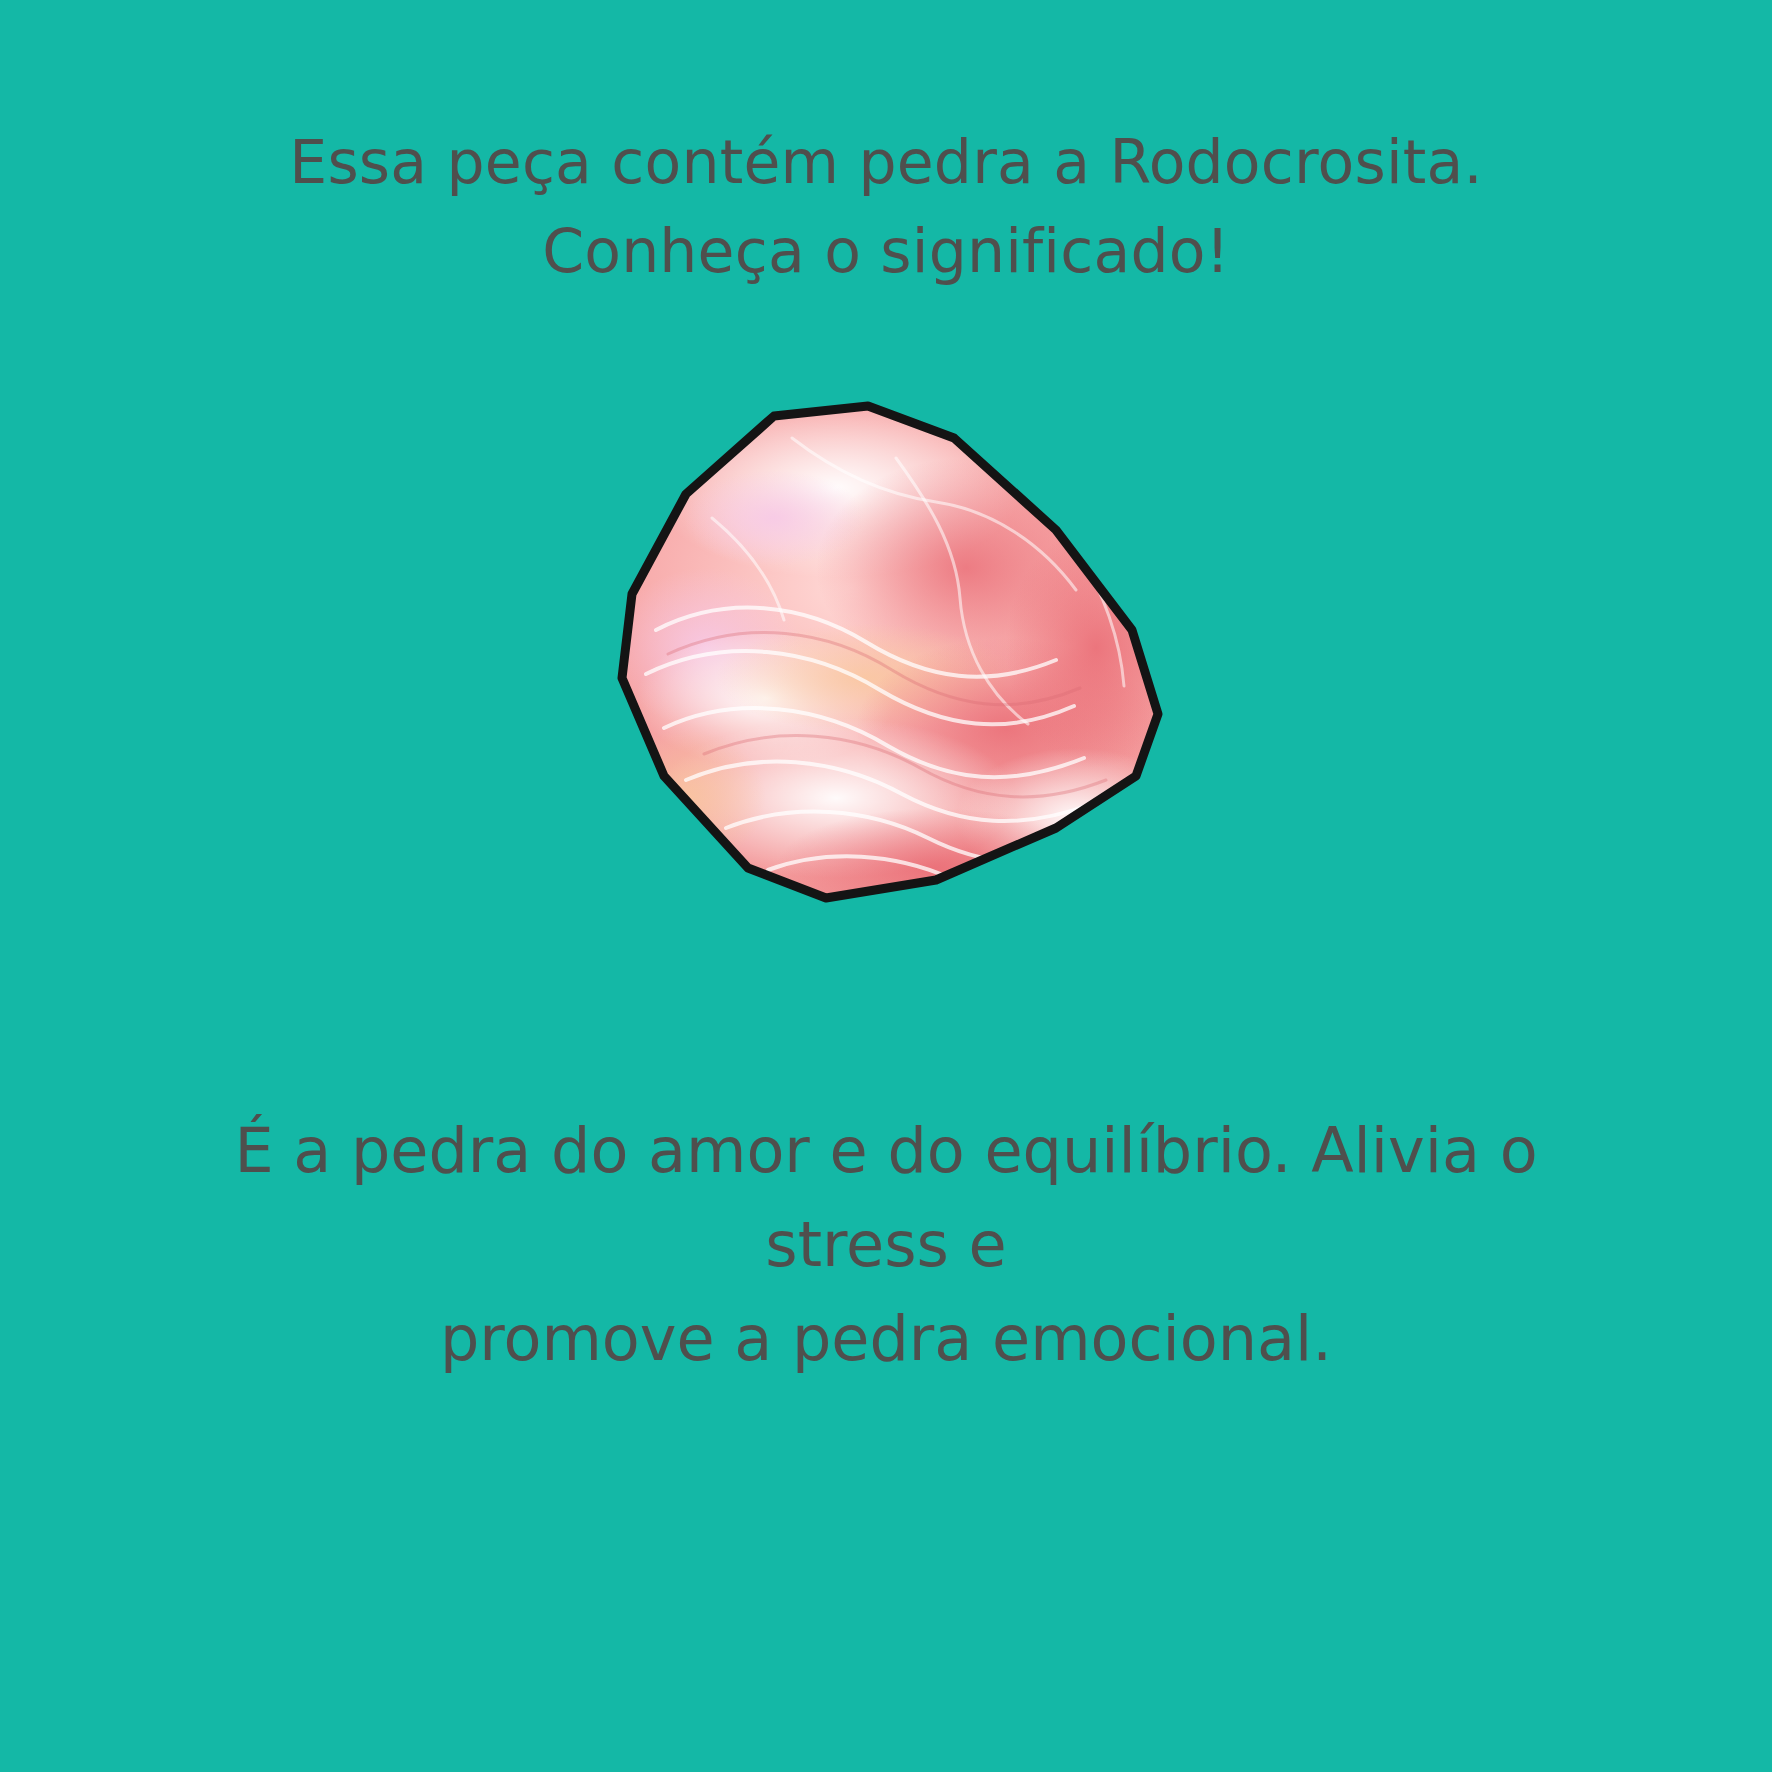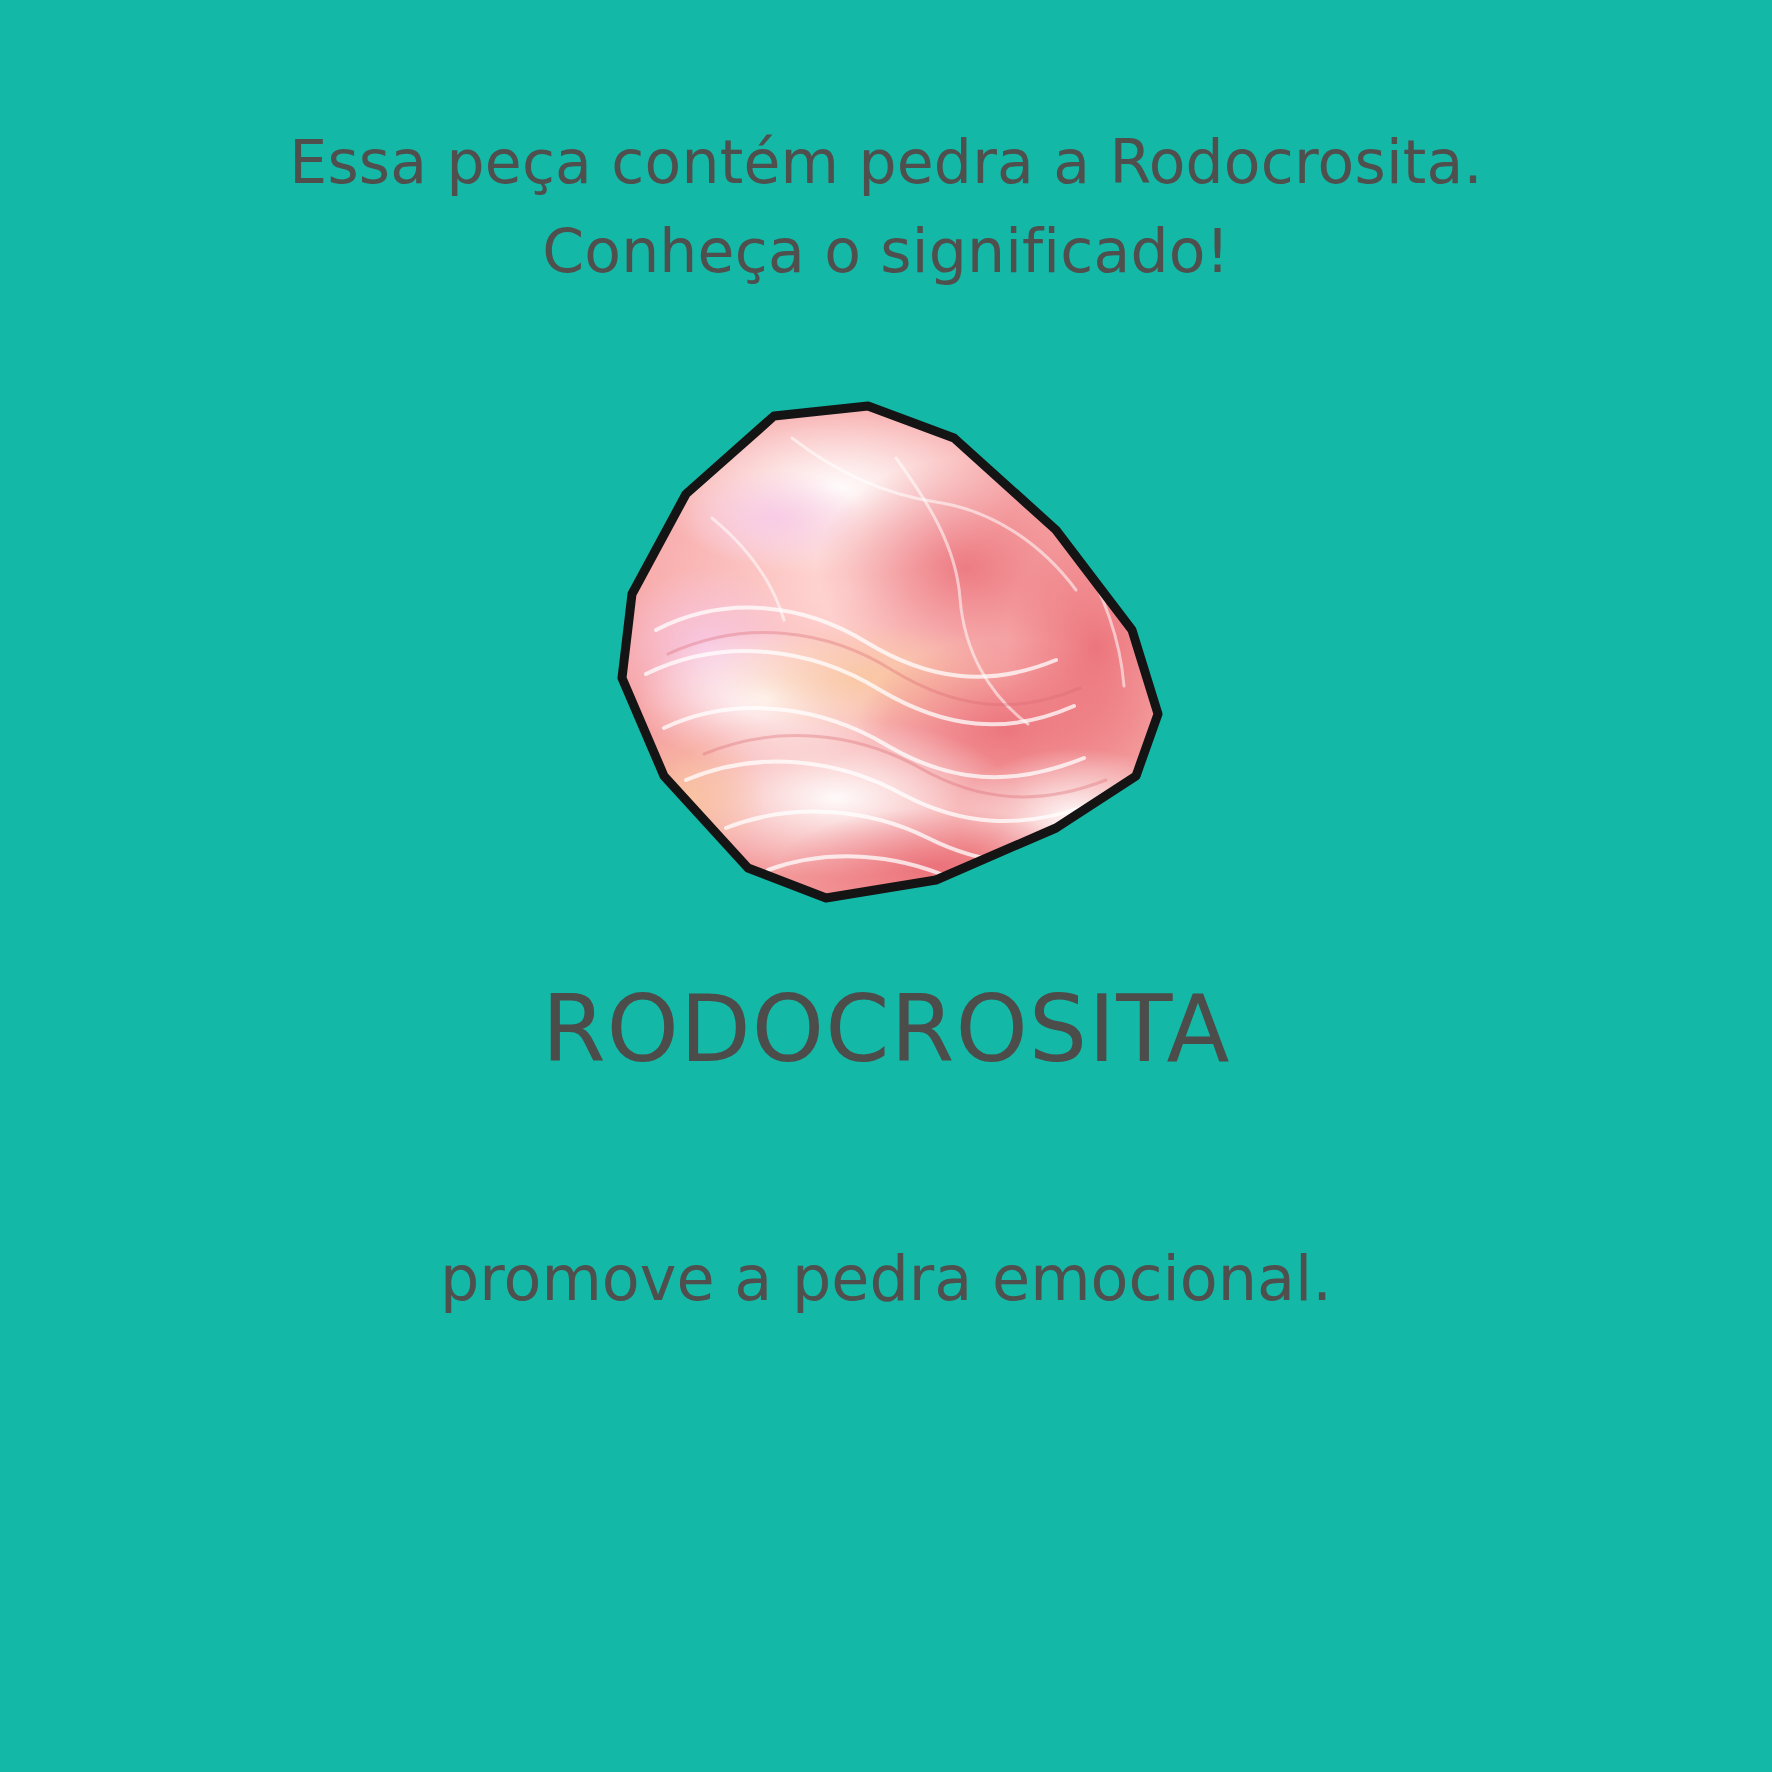--- a/index.html
+++ b/index.html
@@ -146,19 +146,19 @@
         <g fill="none" stroke="#d96a73" stroke-opacity="0.35" stroke-width="3" stroke-linecap="round">
           <path d="M132 256 C210 220 292 232 356 272 C418 310 478 318 544 290"></path>
           <path d="M168 356 C240 326 320 334 384 370 C444 404 504 408 570 382"></path>
         </g>
       </g>
 
       <path d="M238 18 L332 8 L418 40 L520 132 L596 232 L622 316 L600 378 L520 430 L400 482 L290 500 L212 470 L128 378 L86 280 L96 196 L150 96 Z" fill="none" stroke="#141414" stroke-width="9" stroke-linejoin="round"></path>
     </svg>
   </div>
 
-  <div class="stone-name">RODOCROSITA</div>
 
   <div class="description">
+    <span class="line">É a pedra do amor e do equilíbrio. Alivia o stress e</span>
     <span class="line">promove a pedra emocional.</span>
   </div>
 
 </div>
 
 </body></html>

